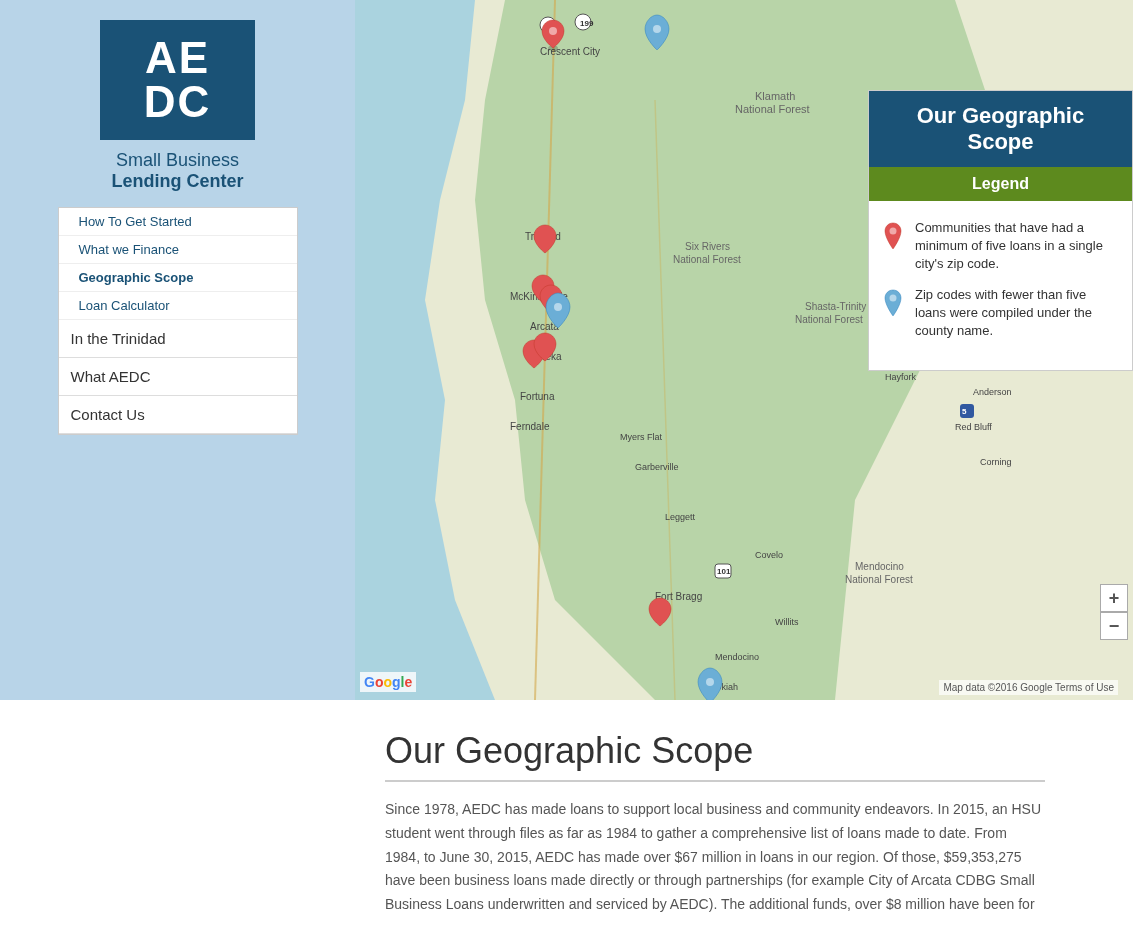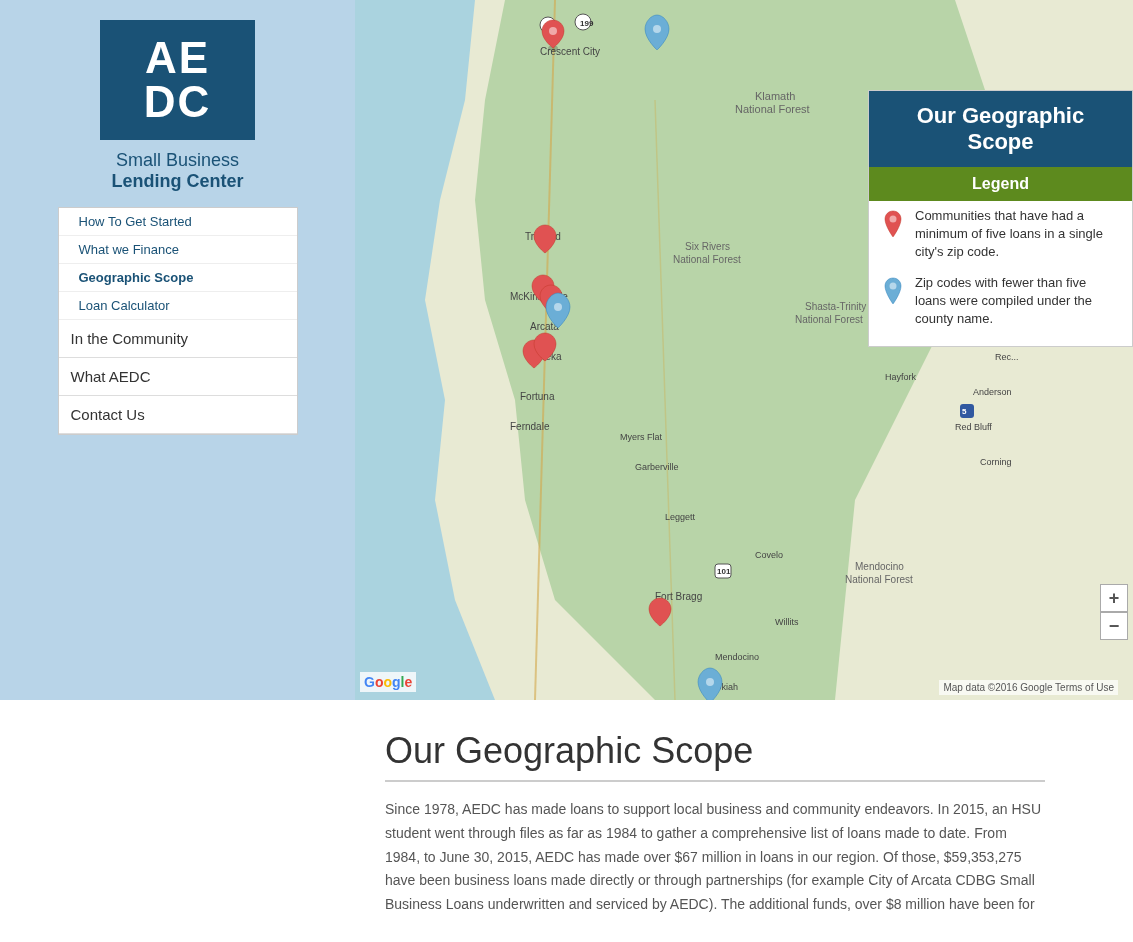--- a/index.html
+++ b/index.html
@@ -136,21 +136,21 @@
     .legend-subtitle-bar {
       background: #5d8a1e;
       color: white;
       font-size: 16px;
       font-weight: bold;
       padding: 8px 15px;
       text-align: center;
     }
 
     .legend-body {
-      padding: 6px 12px;
+      padding: 18px 12px;
     }
 
     .legend-item {
       display: flex;
       align-items: flex-start;
       margin-bottom: 12px;
       font-size: 13px;
       color: #333;
       line-height: 1.4;
     }
@@ -257,21 +257,21 @@
       <div class="line2">Lending Center</div>
     </div>
 
     <div class="nav-container">
 
       <a class="nav-sub-item">How To Get Started</a>
       <a class="nav-sub-item">What we Finance</a>
       <a class="nav-sub-item active">Geographic Scope</a>
       <a class="nav-sub-item">Loan Calculator</a>
 
-      <a class="nav-top-item">In the Community</a>
+      <a class="nav-top-item">In the Trinidad</a>
       <a class="nav-top-item">What AEDC</a>
       <a class="nav-top-item">Contact Us</a>
     </div>
   </div>
 
   <div class="map-container">
 
     <svg class="map-svg" viewBox="0 0 778 700" preserveAspectRatio="xMidYMid slice">
 
       <rect x="0" y="0" width="778" height="700" fill="#aad3df"></rect>

